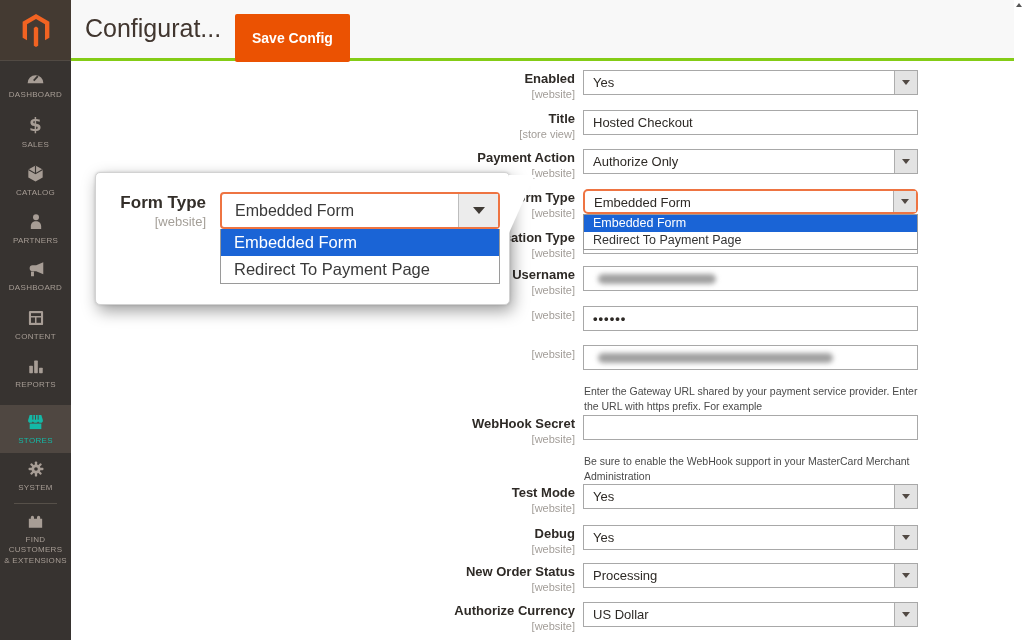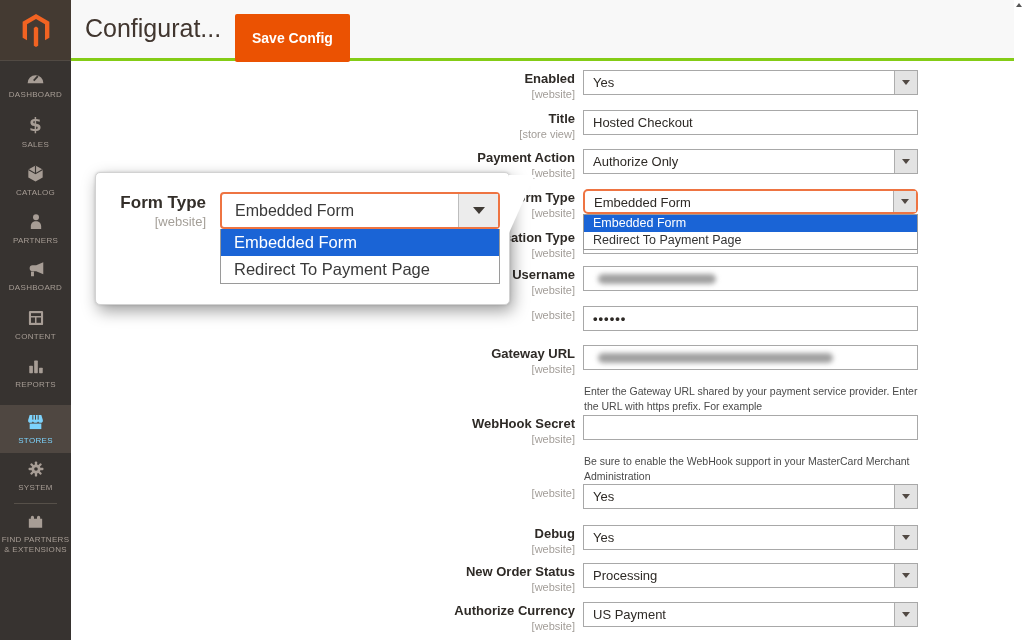--- a/index.html
+++ b/index.html
@@ -19,21 +19,21 @@
   .scroll-up { position:absolute; top:3px; left:2px; width:0; height:0;
                border-left:3px solid transparent; border-right:3px solid transparent; border-bottom:4px solid #555; }
 
   
   .sidebar { position:absolute; left:0; top:0; width:71px; height:640px; background:#373330; z-index:5; }
   .logo { position:absolute; left:0; top:0; width:71px; height:61px; background:#443a32;
           border-bottom:1px solid #514a43; display:flex; align-items:center; justify-content:center; }
   .side-item { position:absolute; left:0; width:71px; display:flex; flex-direction:column;
                align-items:center; gap:4px; color:#a79d95; cursor:pointer; }
   .side-item .slabel { font-size:8px; letter-spacing:0.3px; text-align:center; line-height:1.3; }
-  .side-item.active { background:#4f4741; color:#7dd3fc; height:48px; justify-content:center; }
+  .side-item.active { background:#4f4741; color:#14b8a6; height:48px; justify-content:center; }
   .side-item svg { display:block; }
   .side-divider { position:absolute; left:14px; width:43px; height:1px; background:#565049; }
 
   
   .main { position:absolute; left:0; top:0; width:1024px; height:640px;border-radius:27px; }
   .row { position:absolute; left:0; right:0; height:0; }
   .lbl { position:absolute; right:449px; width:230px; top:2px; text-align:right; }
   .lname { display:block; font-size:13px; font-weight:bold; color:#2e2a26; line-height:1.15; }
   .lscope { display:block; font-size:11px; color:#a29d98; margin-top:1px; }
   .ctl { position:absolute; left:583px; width:335px; height:25px;
@@ -163,21 +163,20 @@
       <div class="lbl">
         <span class="lscope">[website]</span>
       </div>
       <div class="ctl pwd">
         <span class="val">••••••</span>
       </div>
     </div>
 
     <div class="row" style="top:345px">
       <div class="lbl">
-        <span class="lname">Gateway URL</span>
         <span class="lscope">[website]</span>
       </div>
       <div class="ctl">
         <span class="rblob" style="width:235px"></span>
       </div>
       <div class="note" style="top:29px">Enter the Gateway URL shared by your payment service provider. Enter the URL with https prefix. For example https://na.gateway.mastercard.com/</div>
     </div>
 
     <div class="row" style="top:415px">
       <div class="lbl">
@@ -185,20 +184,21 @@
         <span class="lscope">[website]</span>
       </div>
       <div class="ctl">
         <span class="val"></span>
       </div>
       <div class="note" style="top:29px">Be sure to enable the WebHook support in your MasterCard Merchant Administration</div>
     </div>
 
     <div class="row" style="top:484px">
       <div class="lbl">
+        <span class="lname">Test Mode</span>
         <span class="lscope">[website]</span>
       </div>
       <div class="ctl sel">
         <span class="val">Yes</span>
         <span class="abox">
             <i class="tri"></i>
           </span>
       </div>
     </div>
 
@@ -227,21 +227,21 @@
           </span>
       </div>
     </div>
 
     <div class="row" style="top:602px">
       <div class="lbl">
         <span class="lname">Authorize Currency</span>
         <span class="lscope">[website]</span>
       </div>
       <div class="ctl sel">
-        <span class="val">US Payment</span>
+        <span class="val">US Dollar</span>
         <span class="abox">
             <i class="tri"></i>
           </span>
       </div>
     </div>
   </div>
 
   <div class="header">
     <div class="page-title">Configurat...</div>
     <button class="save-btn">Save Config</button>
@@ -362,21 +362,21 @@
 
     <div class="side-divider" style="top:503px"></div>
 
     <div class="side-item" style="top:511px">
       <span>
         <svg width="21" height="20" viewBox="0 0 24 24" fill="currentColor">
             <path d="M6.4 9.3V7.6a1.9 1.9 0 0 1 3.8 0v1.7h3.6V7.6a1.9 1.9 0 0 1 3.8 0v1.7H20v10.9H4V9.3z"></path>
           </svg>
       </span>
       <span class="slabel">
-        <span>FIND PARTNERS</span><br>
+        <span>FIND CUSTOMERS</span><br>
         <span>&amp; EXTENSIONS</span>
       </span>
     </div>
   </div>
 
   <div class="callout">
     <div class="co-pointer"></div>
     <div class="co-lbl">
       <span class="co-name">Form Type</span>
       <span class="co-scope">[website]</span>

